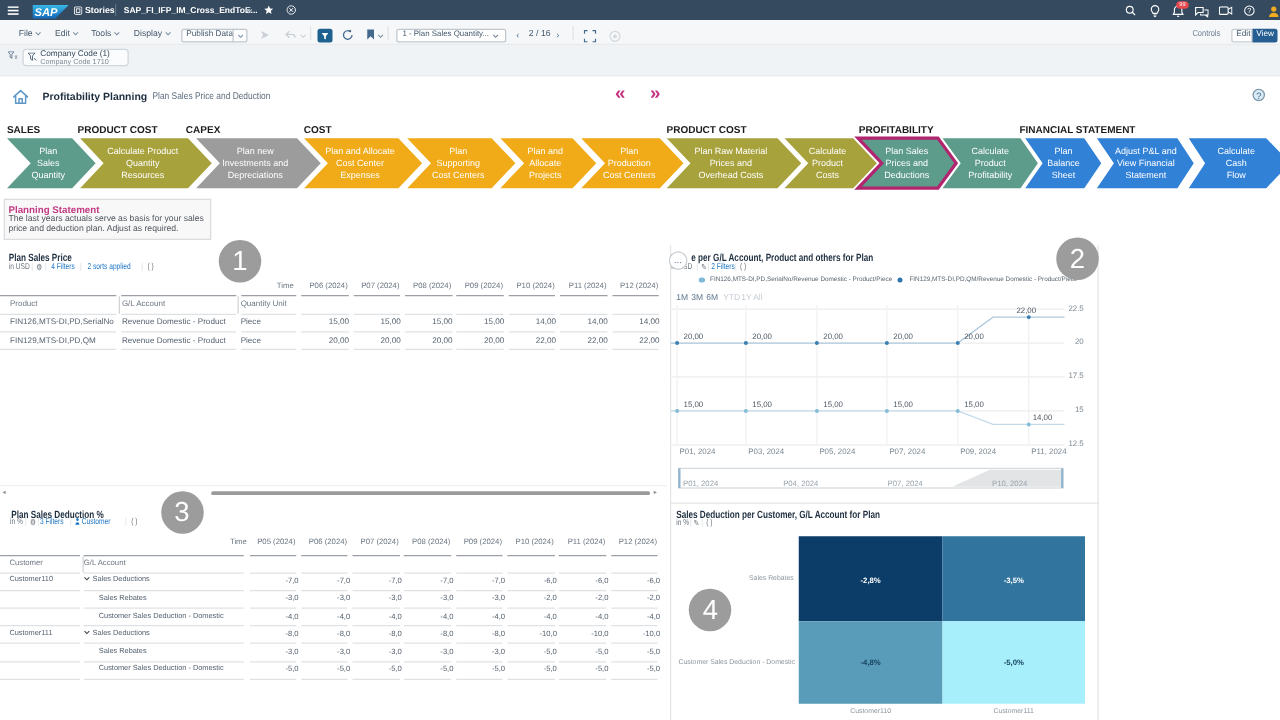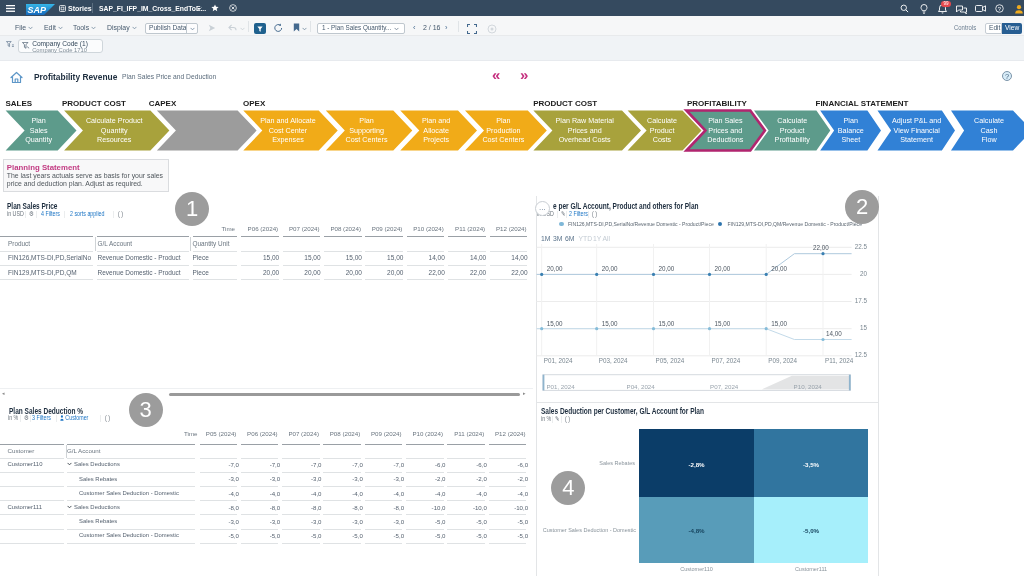--- a/index.html
+++ b/index.html
@@ -145,29 +145,29 @@
 <div style="position:absolute;left:17.5px;top:38.5px;width:85.5px;height:14.8px;background:#fbfcfd;border:1px solid #cfd6db;border-radius:3px;"></div>
 <svg class="ic" style="left:22px;top:42px" width="8" height="7" viewBox="0 0 10 9">
       <path d="M0.5 0.5 h7 L5 3.5 v4.5 l-2-1.2 V3.5 Z" fill="none" stroke="#44586c" stroke-width="0.9"></path>
       <path d="M6.5 6 l2.5 2" stroke="#44586c" stroke-width="0.9"></path>
     </svg>
 <div style="position:absolute;left:32.2px;top:39.8px;font-size:6.6px;color:#33475a;">Company Code (1)</div>
 <div style="position:absolute;left:32.2px;top:46.6px;font-size:5.8px;color:#7e8b97;">Company Code 1710</div>
 <svg class="ic" style="left:10px;top:70.5px" width="13" height="13" viewBox="0 0 13 13">
       <path d="M1 6.5 L6.5 1.5 L12 6.5 M2.5 5.8 V11.5 H10.5 V5.8 M5.2 11.5 V8 h2.6 v3.5" fill="none" stroke="#5e97c8" stroke-width="1.2" stroke-linecap="round" stroke-linejoin="round"></path>
     </svg>
-<div style="position:absolute;left:34px;top:71.5px;font-size:8.4px;font-weight:bold;color:#1d2d3e;">Profitability Revenue</div>
+<div style="position:absolute;left:34px;top:71.5px;font-size:8.4px;font-weight:bold;color:#1d2d3e;">Profitability Planning</div>
 <div style="position:absolute;left:122px;top:72px;font-size:7.8px;color:#5b6c7c;transform:scaleX(0.86);transform-origin:0 50%;">Plan Sales Price and Deduction</div>
 <div style="position:absolute;left:492px;top:66px;font-size:15px;font-weight:bold;color:#c5307f;">«</div>
 <div style="position:absolute;left:520px;top:66px;font-size:15px;font-weight:bold;color:#c5307f;">»</div>
 <div style="position:absolute;left:1002px;top:70.5px;width:10px;height:10px;border-radius:50%;background:#d8ecf8;border:1px solid #7c95a9;color:#46657e;font-size:7.5px;text-align:center;line-height:10px;">?</div>
 <div style="position:absolute;left:5.5px;top:98.5px;font-size:8px;font-weight:bold;color:#1c1c1c;">SALES</div>
 <div style="position:absolute;left:62px;top:98.5px;font-size:8px;font-weight:bold;color:#1c1c1c;">PRODUCT COST</div>
 <div style="position:absolute;left:148.7px;top:98.5px;font-size:8px;font-weight:bold;color:#1c1c1c;">CAPEX</div>
-<div style="position:absolute;left:243px;top:98.5px;font-size:8px;font-weight:bold;color:#1c1c1c;">OPEX</div>
+<div style="position:absolute;left:243px;top:98.5px;font-size:8px;font-weight:bold;color:#1c1c1c;">COST</div>
 <div style="position:absolute;left:533.2px;top:98.5px;font-size:8px;font-weight:bold;color:#1c1c1c;">PRODUCT COST</div>
 <div style="position:absolute;left:687px;top:98.5px;font-size:8px;font-weight:bold;color:#1c1c1c;">PROFITABILITY</div>
 <div style="position:absolute;left:815.5px;top:98.5px;font-size:8px;font-weight:bold;color:#1c1c1c;">FINANCIAL STATEMENT</div>
 <svg style="position:absolute;left:0;top:0;width:1024px;height:576px" viewBox="0 0 1024 576">
 <polygon points="5.6,110.5 57.7,110.5 76.5,130.5 57.7,150.5 5.6,150.5 24.6,130.5" fill="#5d9b8b"></polygon>
 <polygon points="64.1,110.5 150.4,110.5 169.4,130.5 150.4,150.5 64.1,150.5 82.89999999999999,130.5" fill="#a8a23c"></polygon>
 <polygon points="156.9,110.5 237.6,110.5 256.6,130.5 237.6,150.5 156.9,150.5 175.9,130.5" fill="#9c9c9c"></polygon>
 <polygon points="243.3,110.5 318.7,110.5 337.7,130.5 318.7,150.5 243.3,150.5 262.30000000000007,130.5" fill="#f1ab18"></polygon>
 <polygon points="325.8,110.5 393.3,110.5 412.3,130.5 393.3,150.5 325.8,150.5 344.8,130.5" fill="#f1ab18"></polygon>
 <polygon points="400.3,110.5 458.0,110.5 477.0,130.5 458.0,150.5 400.3,150.5 419.3,130.5" fill="#f1ab18"></polygon>
@@ -175,20 +175,21 @@
 <polygon points="533.4,110.5 622.0,110.5 641.0,130.5 622.0,150.5 533.4,150.5 552.4,130.5" fill="#a8a23c"></polygon>
 <polygon points="627.6,110.5 682.5,110.5 701.5,130.5 682.5,150.5 627.6,150.5 646.6,130.5" fill="#a8a23c"></polygon>
 <polygon points="686.4,110.5 750.3,110.5 764.9,130.5 750.3,150.5 686.4,150.5 705.4,130.5" fill="#5d9b8b" stroke="#b1256f" stroke-width="2.6"></polygon>
 <polygon points="754.0,110.5 816.4,110.5 830.3,130.5 816.4,150.5 754.0,150.5 768.6,130.5" fill="#5d9b8b"></polygon>
 <polygon points="820.2,110.5 867.4,110.5 881.0,130.5 867.4,150.5 820.2,150.5 834.1,130.5" fill="#3181d6"></polygon>
 <polygon points="877.5,110.5 941.9,110.5 955.0,130.5 941.9,150.5 877.5,150.5 891.1,130.5" fill="#3181d6"></polygon>
 <polygon points="951.0,110.5 1013.0,110.5 1032.0,130.5 1013.0,150.5 951.0,150.5 964.1,130.5" fill="#3181d6"></polygon>
 </svg>
 <div style="position:absolute;left:9.6px;top:116.1px;width:58.1px;text-align:center;font-size:7.2px;line-height:9.6px;color:#fff;">Plan<br>Sales<br>Quantity</div>
 <div style="position:absolute;left:68.1px;top:116.1px;width:92.3px;text-align:center;font-size:7.2px;line-height:9.6px;color:#fff;">Calculate Product<br>Quantity<br>Resources</div>
+<div style="position:absolute;left:160.9px;top:116.1px;width:86.7px;text-align:center;font-size:7.2px;line-height:9.6px;color:#fff;">Plan new<br>Investments and<br>Depreciations</div>
 <div style="position:absolute;left:247.3px;top:116.1px;width:81.4px;text-align:center;font-size:7.2px;line-height:9.6px;color:#fff;">Plan and Allocate<br>Cost Center<br>Expenses</div>
 <div style="position:absolute;left:329.8px;top:116.1px;width:73.5px;text-align:center;font-size:7.2px;line-height:9.6px;color:#fff;">Plan<br>Supporting<br>Cost Centers</div>
 <div style="position:absolute;left:404.3px;top:116.1px;width:63.7px;text-align:center;font-size:7.2px;line-height:9.6px;color:#fff;">Plan and<br>Allocate<br>Projects</div>
 <div style="position:absolute;left:469.0px;top:116.1px;width:68.8px;text-align:center;font-size:7.2px;line-height:9.6px;color:#fff;">Plan<br>Production<br>Cost Centers</div>
 <div style="position:absolute;left:537.4px;top:116.1px;width:94.6px;text-align:center;font-size:7.2px;line-height:9.6px;color:#fff;">Plan Raw Material<br>Prices and<br>Overhead Costs</div>
 <div style="position:absolute;left:631.6px;top:116.1px;width:60.9px;text-align:center;font-size:7.2px;line-height:9.6px;color:#fff;">Calculate<br>Product<br>Costs</div>
 <div style="position:absolute;left:690.4px;top:116.1px;width:69.9px;text-align:center;font-size:7.2px;line-height:9.6px;color:#fff;">Plan Sales<br>Prices and<br>Deductions</div>
 <div style="position:absolute;left:758.0px;top:116.1px;width:68.4px;text-align:center;font-size:7.2px;line-height:9.6px;color:#fff;">Calculate<br>Product<br>Profitability</div>
 <div style="position:absolute;left:824.2px;top:116.1px;width:53.2px;text-align:center;font-size:7.2px;line-height:9.6px;color:#fff;">Plan<br>Balance<br>Sheet</div>
 <div style="position:absolute;left:881.5px;top:116.1px;width:70.4px;text-align:center;font-size:7.2px;line-height:9.6px;color:#fff;">Adjust P&amp;L and<br>View Financial<br>Statement</div>

